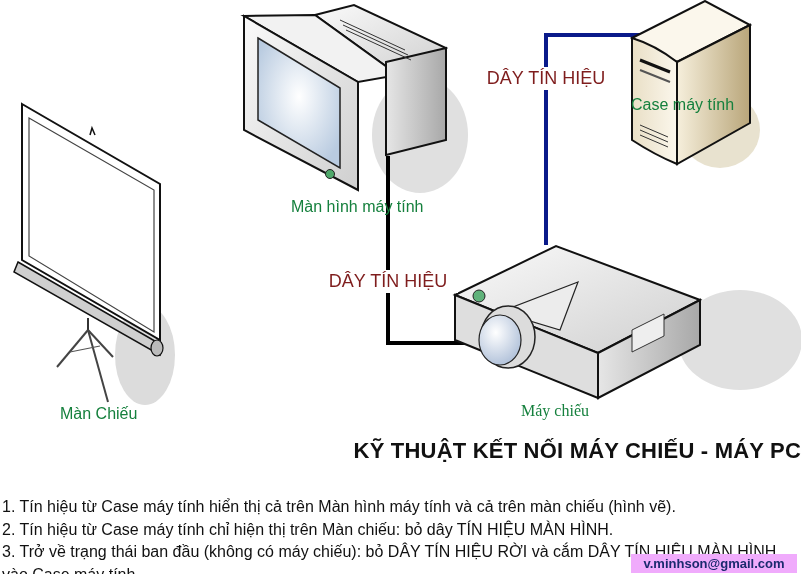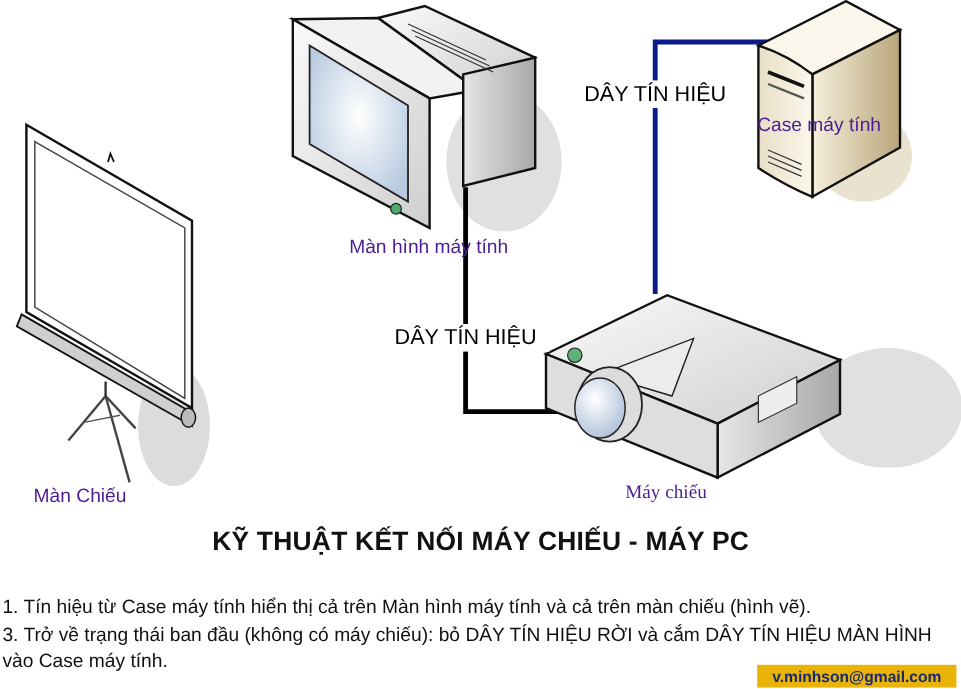--- a/index.html
+++ b/index.html
@@ -1,25 +1,25 @@
 <!DOCTYPE html>
 <html><head>
 <meta charset="utf-8">
 <style>
   html, body { margin:0; padding:0; background:#ffffff; }
   body { width:801px; height:574px; position:relative; overflow:hidden;
          font-family:"Liberation Sans", sans-serif; color:#111; }
   svg.diagram { position:absolute; left:0; top:0; }
-  .lbl { position:absolute; font-size:16px; color:#4c1d95; white-space:nowrap; }
-  .cable-lbl { position:absolute; font-size:18px; color:#000000; text-align:center; line-height:23px; background:#fff; }
-  .title { position:absolute; left:0; top:438px; width:801px; text-align:center;
+  .lbl { position:absolute; font-size:16px; color:#15803d; white-space:nowrap; }
+  .cable-lbl { position:absolute; font-size:18px; color:#7f1d1d; text-align:center; line-height:23px; background:#fff; }
+  .title { position:absolute; left:0; top:438px; width:801px; text-align:right;
            font-size:22px; font-weight:bold; letter-spacing:0.2px; }
   .notes { position:absolute; left:2px; top:472px; width:798px; font-size:16px; line-height:22.5px; color:#111;margin-top:24px; }
   .notes p { margin:0; }
-  .email { position:absolute; left:631px; top:554px; width:166px; height:19px; background:#eab308;
+  .email { position:absolute; left:631px; top:554px; width:166px; height:19px; background:#f0abfc;
            font-size:13px; font-weight:bold; color:#1a2a6e; text-align:center; line-height:19px; }
 </style>
 </head>
 <body>
 
 <svg class="diagram" width="801" height="440" viewBox="0 0 801 440">
   <defs>
     <linearGradient id="g-white" x1="0" y1="0" x2="1" y2="1">
       <stop offset="0" stop-color="#fafafa"></stop>
         <stop offset="1" stop-color="#cfcfcf"></stop>
@@ -103,28 +103,29 @@
     <line x1="88" y1="330" x2="57" y2="367" stroke="#444" stroke-width="2"></line>
     <line x1="88" y1="330" x2="113" y2="357" stroke="#444" stroke-width="2"></line>
     <line x1="88" y1="330" x2="108" y2="402" stroke="#444" stroke-width="2"></line>
     <line x1="70" y1="352" x2="100" y2="346" stroke="#555" stroke-width="1.2"></line>
   </g>
 </svg>
 
 <div class="lbl" style="left:263px; top:198px;margin-left:28px;">Màn hình máy tính</div>
 <div class="lbl" style="left:631px; top:96px; background:transparent;">Case máy tính</div>
 <div class="lbl" style="left:521px; top:402px;font-family:Liberation Serif, serif;">Máy chiếu</div>
-<div class="lbl" style="left:28px; top:405px;">Màn Chiếu</div>
+<div class="lbl" style="left:60px; top:405px;">Màn Chiếu</div>
 
 <div class="cable-lbl" style="left:478px; top:67px; width:136px;">
   <div>DÂY TÍN HIỆU</div>
 </div>
 <div class="cable-lbl" style="left:318px; top:270px; width:140px;">
   <div>DÂY TÍN HIỆU</div>
 </div>
 
 <div class="title">KỸ THUẬT KẾT NỐI MÁY CHIẾU - MÁY PC</div>
 <div class="notes">
   <p>1. Tín hiệu từ Case máy tính hiển thị cả trên Màn hình máy tính và cả trên màn chiếu (hình vẽ).</p>
+  <p>2. Tín hiệu từ Case máy tính chỉ hiện thị trên Màn chiếu: bỏ dây TÍN HIỆU MÀN HÌNH.</p>
   <p>3. Trở về trạng thái ban đầu (không có máy chiếu): bỏ DÂY TÍN HIỆU RỜI và cắm DÂY TÍN HIỆU MÀN HÌNH vào Case máy tính.</p>
 </div>
 
 <div class="email">v.minhson@gmail.com</div>
 
 </body></html>

